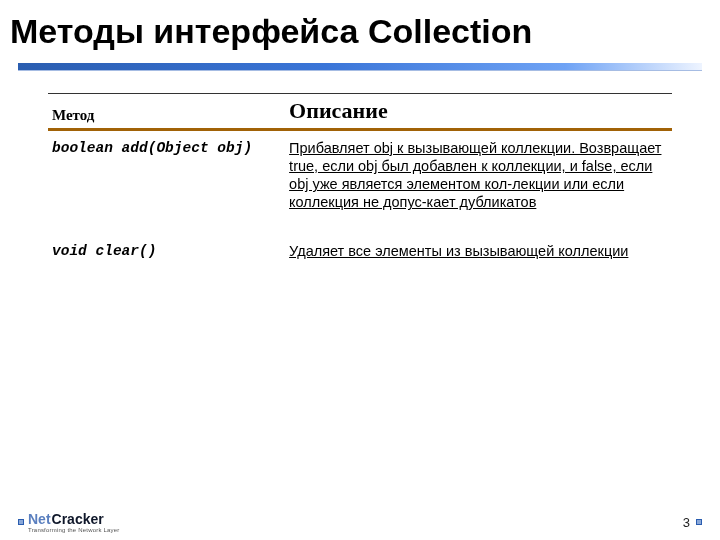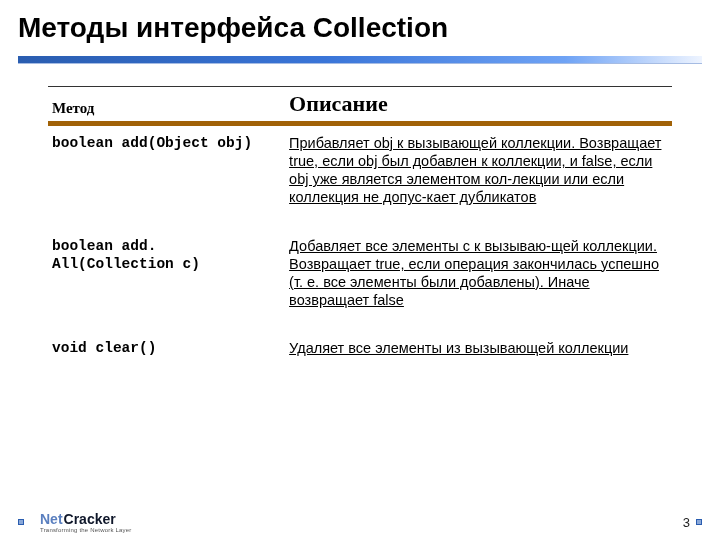--- a/index.html
+++ b/index.html
@@ -5,24 +5,24 @@
   * { margin: 0; padding: 0; box-sizing: border-box; }
   body {
     width: 720px;
     height: 540px;
     background: #ffffff;
     font-family: Arial, Helvetica, sans-serif;
     position: relative;
     overflow: hidden;
   }
   .title {
-    font-size: 28px;
+    font-size: 34px;
     font-weight: bold;
     color: #000;
-    padding: 12px 18px 10px 18px;
+    padding: 12px 18px 10px 10px;
   }
   .accent-bar {
     height: 8px;
     background: linear-gradient(90deg, #2a5db0 0%, #3a75d8 45%, #6fa3f5 80%, #eef4ff 100%);
     margin: 2px 18px 0 18px;
     border-bottom: 1px solid #a6bce3;
   }
   .table-wrap {
     padding: 22px 48px 0 48px;
   }
@@ -31,48 +31,48 @@
     border-collapse: collapse;
     table-layout: fixed;
   }
   col.col-method { width: 38%; }
   col.col-desc   { width: 62%; }
   th {
     text-align: left;
     font-weight: bold;
     padding: 4px 10px 4px 4px;
     border-top: 1px solid #333;
-    border-bottom: 5px solid #a16207;
+    border-bottom: 3px solid #a16207;
     font-size: 16px;
     vertical-align: bottom;
   }
   th.header-method { font-family: "Times New Roman", serif; font-size: 15px; }
   th.header-desc   { font-family: "Times New Roman", serif; font-size: 22px; }
   td {
     vertical-align: top;
     padding: 8px 10px 22px 4px;
     font-size: 14.5px;
     line-height: 1.25;
     color: #000;
   }
-  td.method-cell { font-family: "Courier New", monospace; font-weight: bold; }
+  td.method-cell { font-family: "Courier New", monospace; font-weight: bold; font-style: italic; }
   td.desc-cell   { font-family: Arial, sans-serif; text-decoration: underline; }
   .footer {
     position: absolute;
     left: 0; right: 0; bottom: 0;
     height: 36px;
     padding: 0 18px;
     display: flex;
     align-items: center;
     justify-content: space-between;
   }
   .footer-left {
     display: flex;
     align-items: center;
-    gap: 16px;
+    gap: 4px;
   }
   .sq {
     width: 6px; height: 6px;
     background: #8aa8d8;
     border: 1px solid #2a5db0;
   }
   .logo {
     display: flex;
     align-items: baseline;
     gap: 1px;
@@ -105,24 +105,20 @@
         <th class="header-method">Метод</th>
         <th class="header-desc">Описание</th>
       </tr>
     </thead>
     <tbody>
       <tr>
         <td class="method-cell">boolean add(Object obj)</td>
         <td class="desc-cell">Прибавляет obj к вызывающей коллекции. Возвращает true, если obj был добавлен к коллекции, и false, если obj  уже является элементом кол-лекции или если коллекция не допус-кает дубликатов</td>
       </tr>
       <tr>
-        <td class="method-cell">boolean add. All(Collection c)</td>
-        <td class="desc-cell">Добавляет все элементы с к вызываю-щей коллекции. Возвращает true, если операция закончилась успешно (т. е. все элементы были добавлены). Иначе возвращает false</td>
-      </tr>
-      <tr>
         <td class="method-cell">void clear()</td>
         <td class="desc-cell">Удаляет все элементы из вызывающей коллекции</td>
       </tr>
     </tbody>
   </table>
 </div>
 
 <div class="footer">
   <div class="footer-left">
     <span class="sq"></span>

